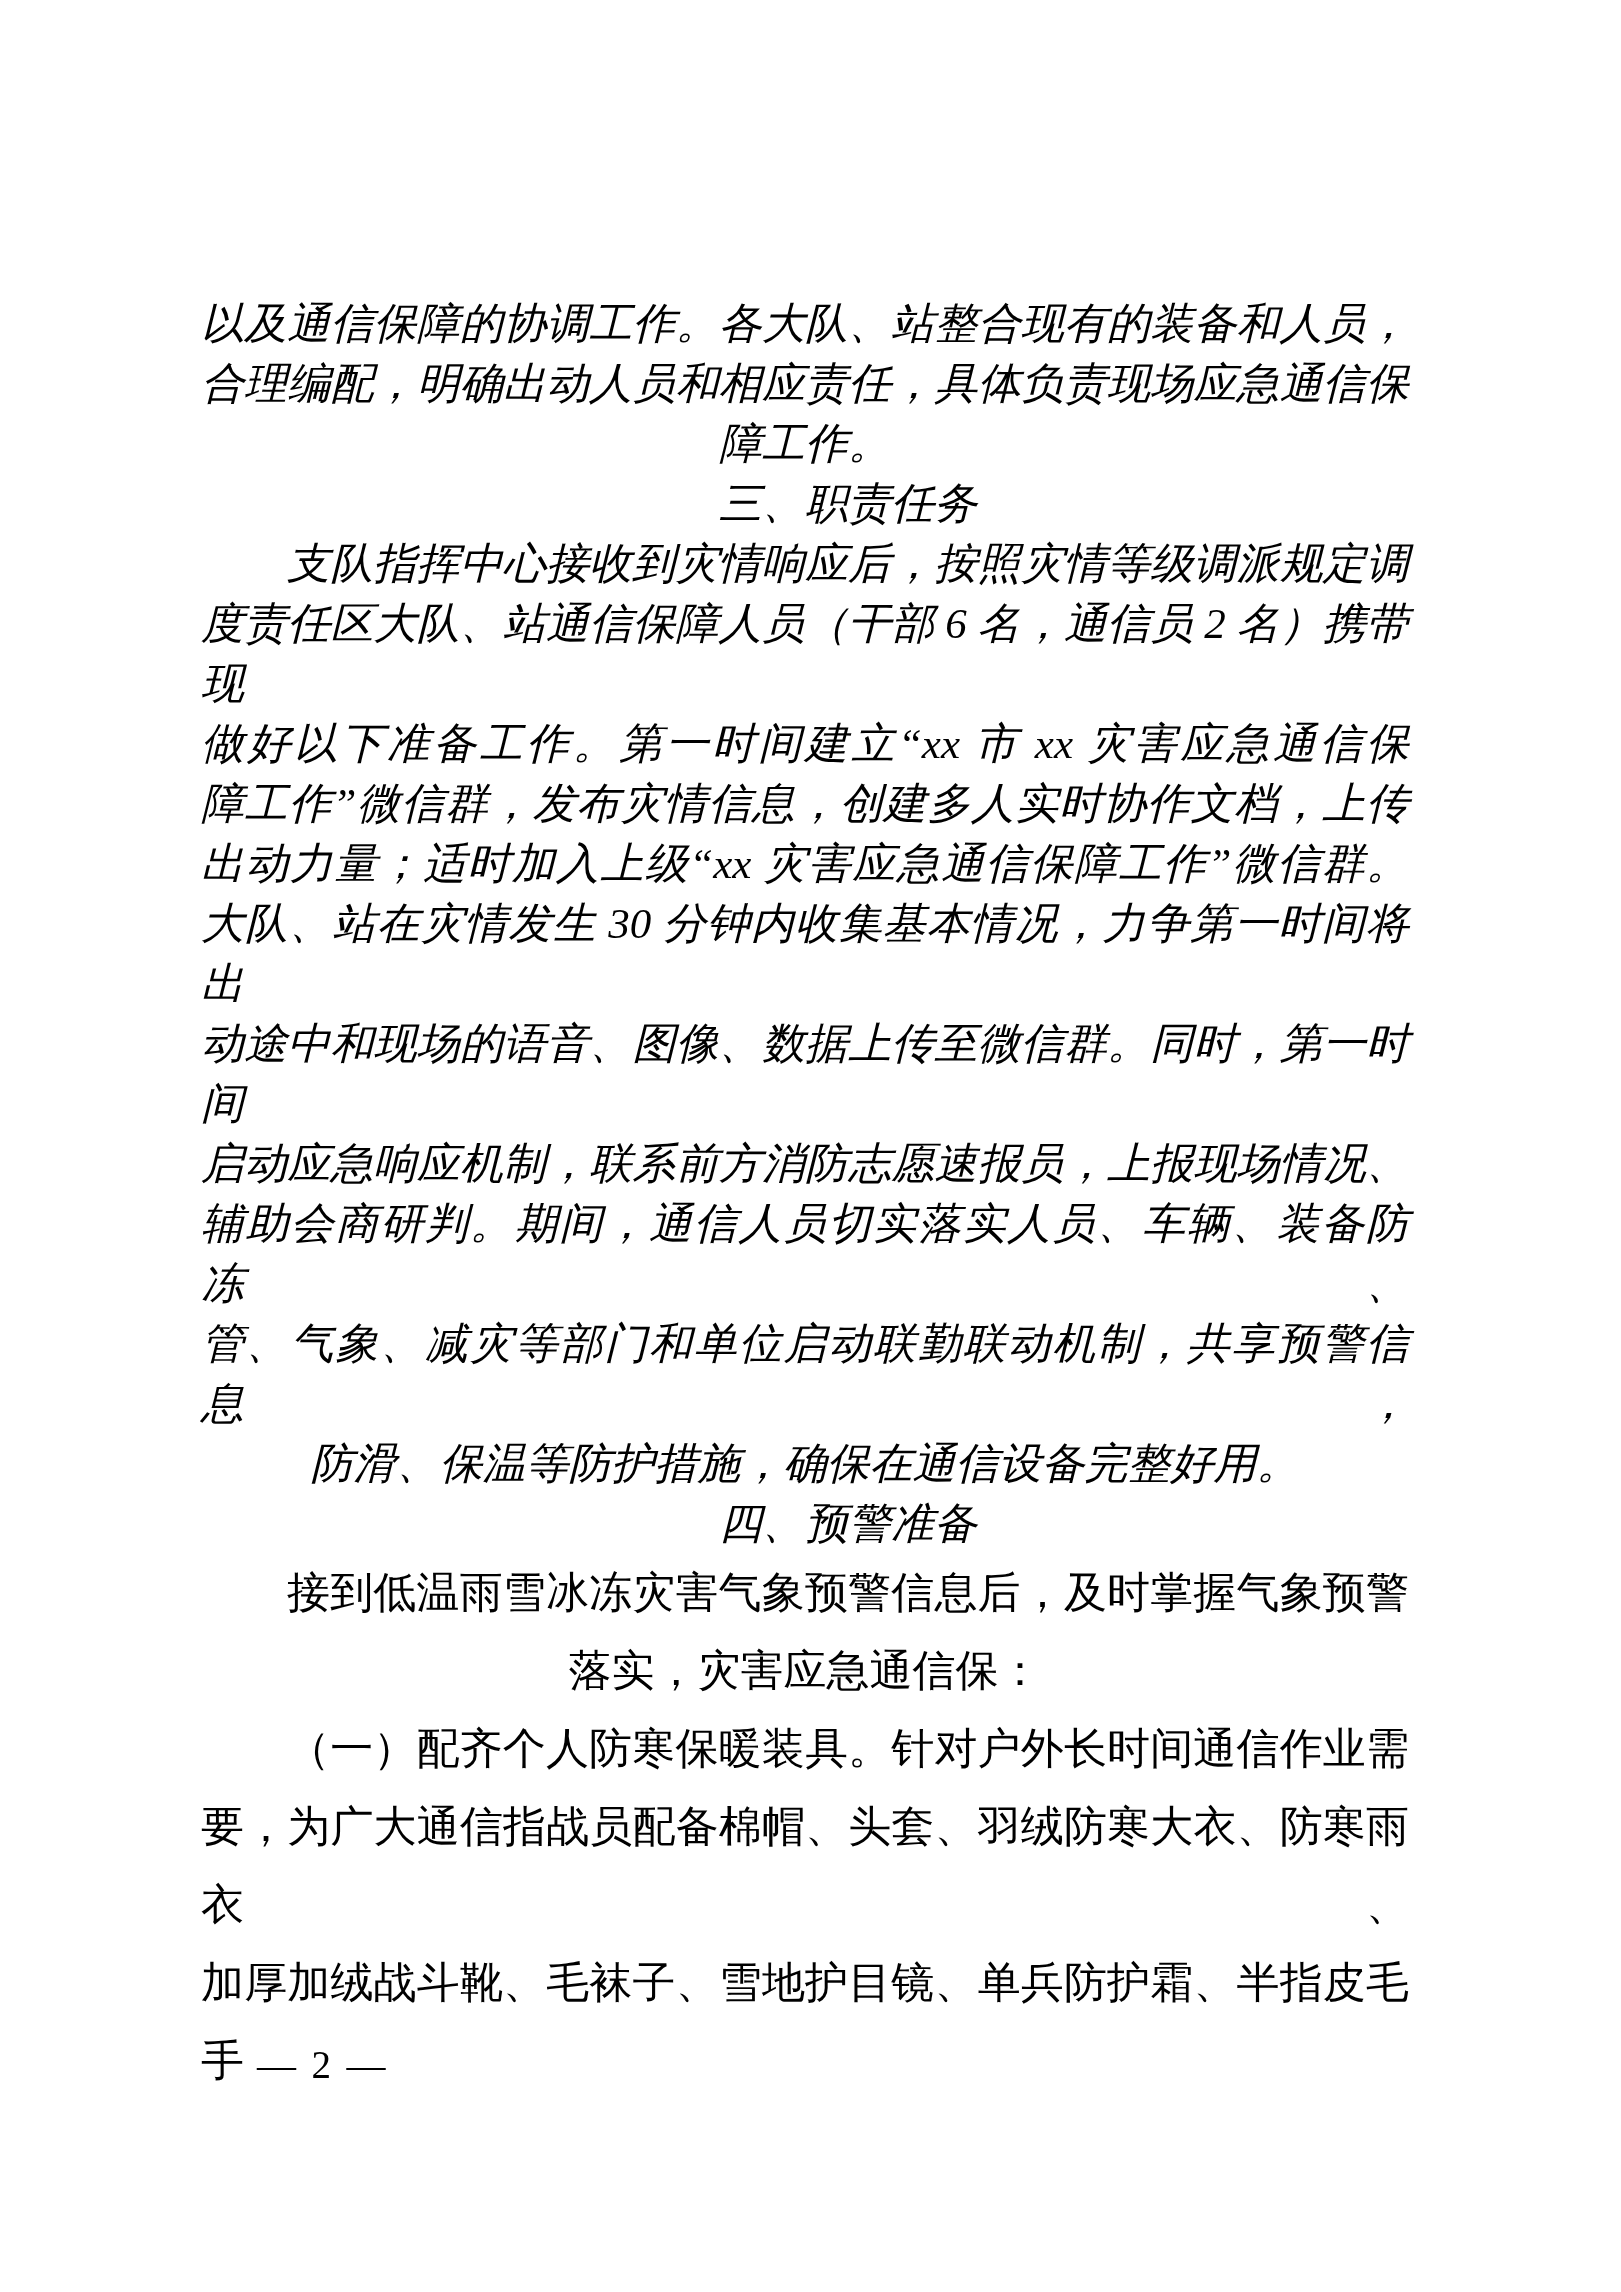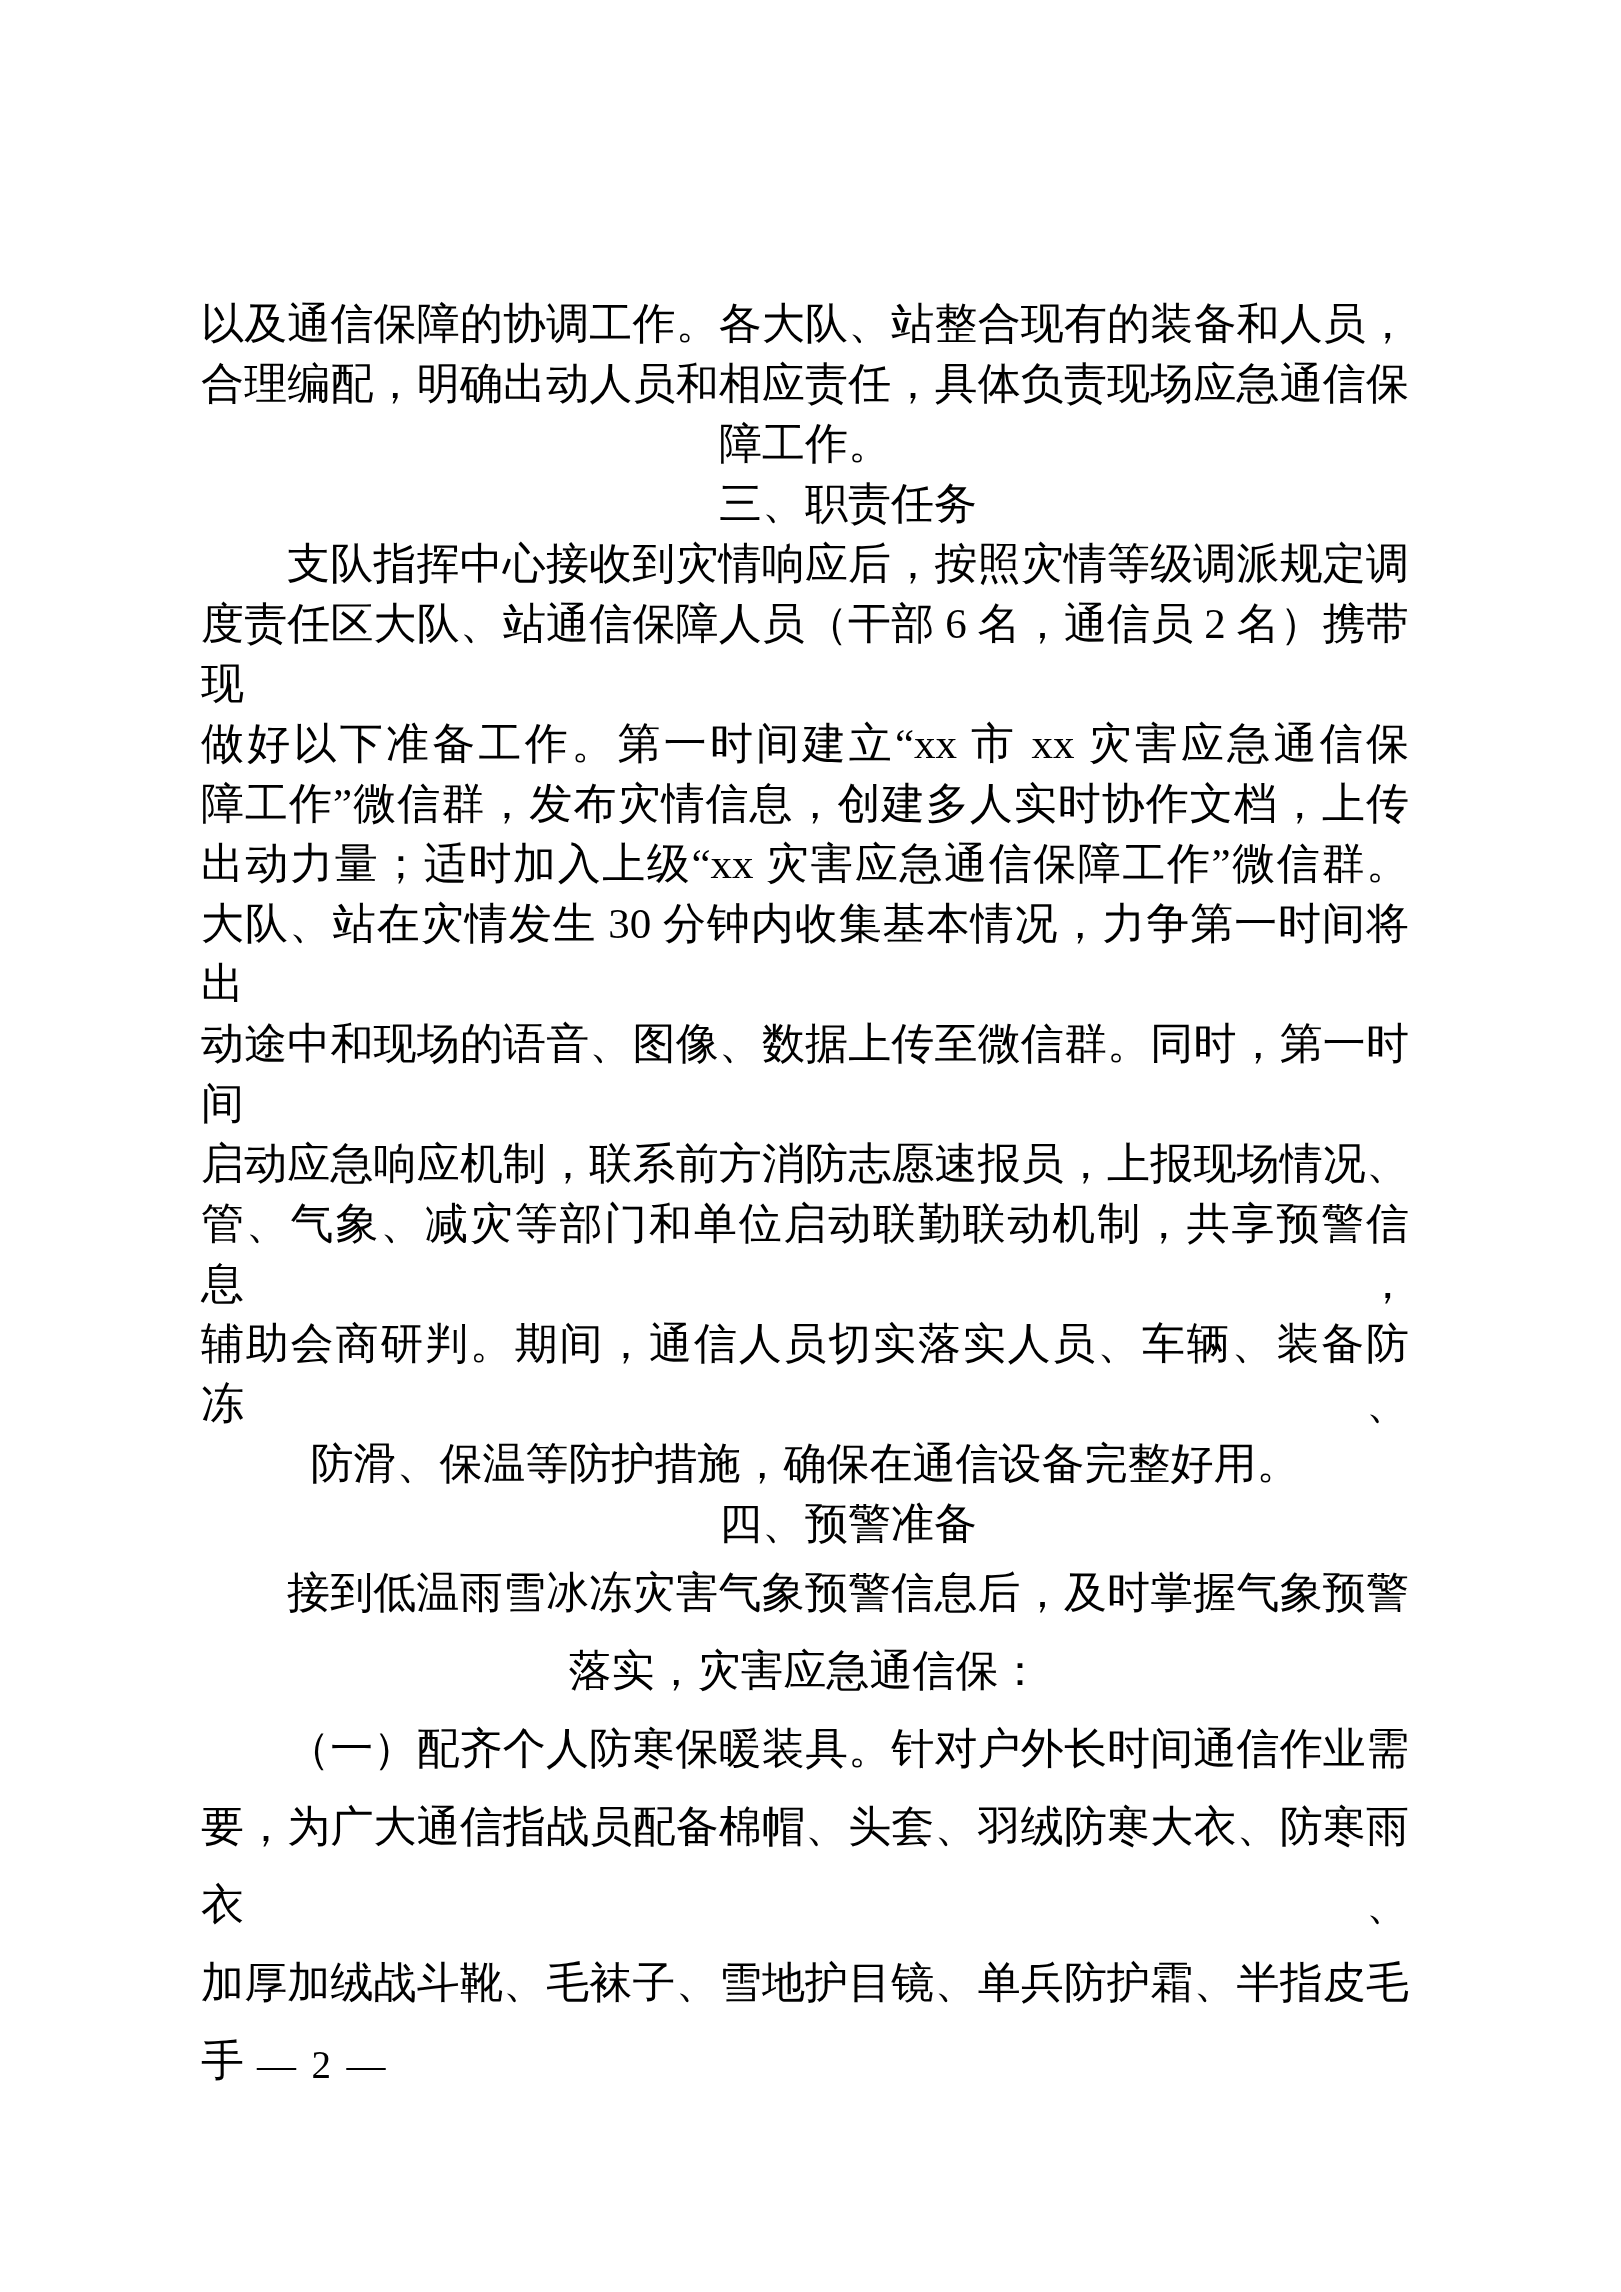--- a/index.html
+++ b/index.html
@@ -15,21 +15,21 @@
     color: #000000;
     font-family: "Liberation Serif", "DejaVu Serif", serif;
     overflow: hidden;
   }
   .textblock {
     position: absolute;
     left: 201px;
     top: 294px;
     width: 1208px;
   }
-  .sec-a { line-height: 60px; }
+  .sec-a { line-height: 60px; font-style: italic; }
   .sec-b { line-height: 78px; }
   .ln {
     font-size: 43px;
     text-align: center;
     white-space: normal;
   }
   .j {
     text-align: justify;
     text-align-last: justify;
     -moz-text-align-last: justify;
@@ -57,22 +57,22 @@
       <div class="ln">障工作。</div>
       <div class="ln ind">三、职责任务</div>
       <div class="ln j ind">支队指挥中心接收到灾情响应后，按照灾情等级调派规定调</div>
       <div class="ln j">度责任区大队、站通信保障人员（干部 6 名，通信员 2 名）携带现</div>
       <div class="ln j">做好以下准备工作。第一时间建立“xx 市 xx 灾害应急通信保</div>
       <div class="ln j">障工作”微信群，发布灾情信息，创建多人实时协作文档，上传</div>
       <div class="ln j">出动力量；适时加入上级“xx 灾害应急通信保障工作”微信群。</div>
       <div class="ln j">大队、站在灾情发生 30 分钟内收集基本情况，力争第一时间将出</div>
       <div class="ln j">动途中和现场的语音、图像、数据上传至微信群。同时，第一时间</div>
       <div class="ln j">启动应急响应机制，联系前方消防志愿速报员，上报现场情况、</div>
+      <div class="ln j">辅助会商研判。期间，通信人员切实落实人员、车辆、装备防冻、</div>
       <div class="ln j">管、气象、减灾等部门和单位启动联勤联动机制，共享预警信息，</div>
-      <div class="ln j">辅助会商研判。期间，通信人员切实落实人员、车辆、装备防冻、</div>
       <div class="ln">防滑、保温等防护措施，确保在通信设备完整好用。</div>
       <div class="ln ind">四、预警准备</div>
     </div>
 
     <div class="sec-b">
       <div class="ln j ind">接到低温雨雪冰冻灾害气象预警信息后，及时掌握气象预警</div>
       <div class="ln">落实，灾害应急通信保：</div>
       <div class="ln j ind">（一）配齐个人防寒保暖装具。针对户外长时间通信作业需</div>
       <div class="ln j">要，为广大通信指战员配备棉帽、头套、羽绒防寒大衣、防寒雨衣、</div>
       <div class="ln j">加厚加绒战斗靴、毛袜子、雪地护目镜、单兵防护霜、半指皮毛手</div>

